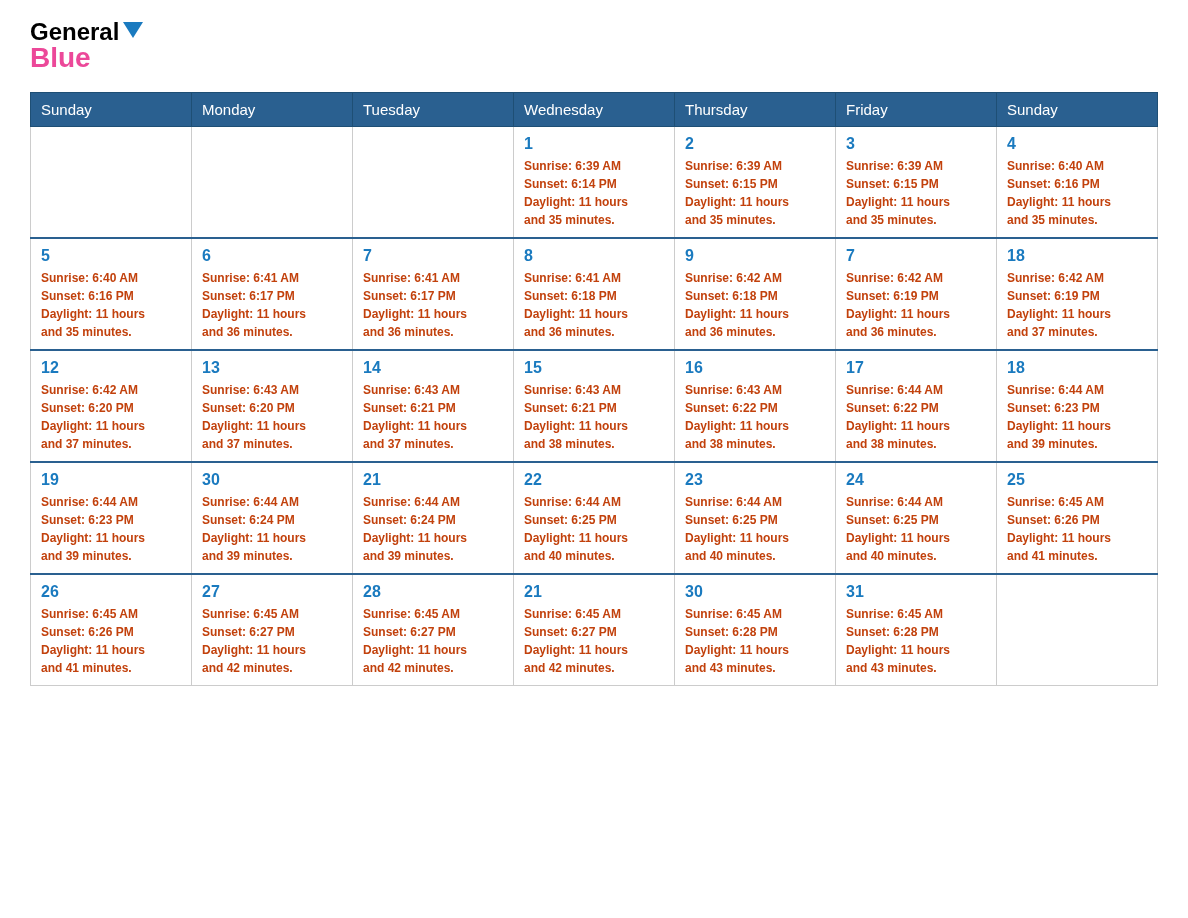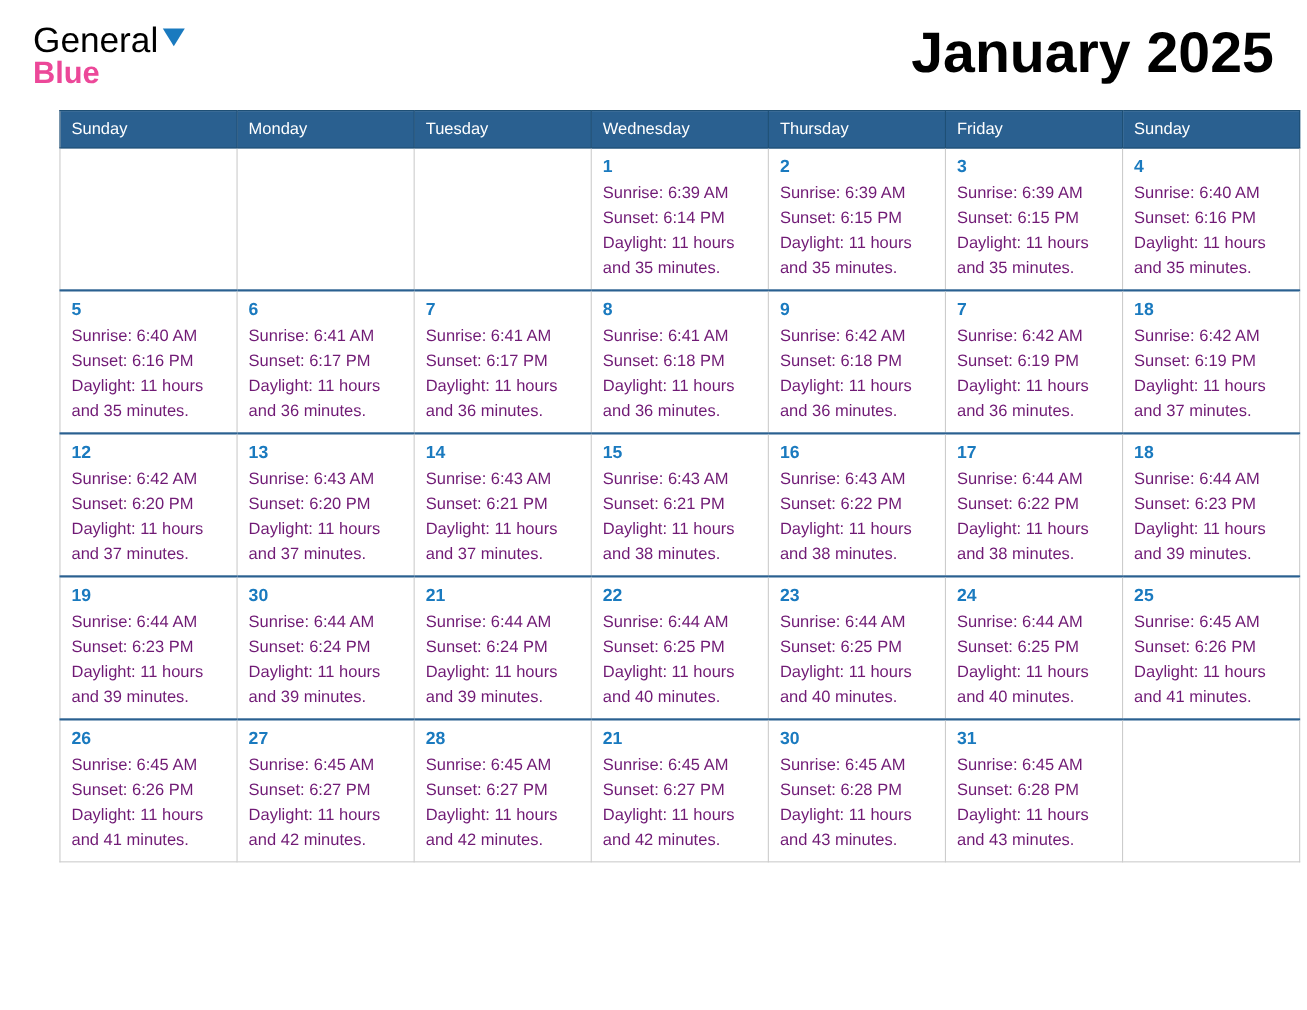--- a/index.html
+++ b/index.html
@@ -15,22 +15,22 @@
       justify-content: space-between;
       align-items: flex-start;
       margin-bottom: 20px;
     }
     .logo {
       display: flex;
       flex-direction: column;
       line-height: 1;
     }
     .logo-text {
-      font-size: 32px;
-      font-weight: normal;
+      font-size: 24px;
+      font-weight: bold;
       color: #000;
     }
     .logo-blue {
       color: #ec4899;
       font-size: 28px;
       font-weight: bold;
     }
     .logo-triangle {
       display: inline-block;
       width: 0;
@@ -54,21 +54,20 @@
     }
     .cal-subtitle {
       font-size: 22px;
       color: #000;
       margin-top: 4px;
     }
     .calendar {
       width: 100%;
       border-collapse: collapse;
       border: 1px solid #ccc;
-      margin-left: 24px;
     }
     .calendar th {
       background-color: #2a6090;
       color: #fff;
       font-size: 15px;
       font-weight: normal;
       padding: 8px 10px;
       text-align: left;
       border: 1px solid #1e4f75;
     }
@@ -80,23 +79,24 @@
       min-height: 100px;
     }
     .day-number {
       font-size: 16px;
       font-weight: bold;
       color: #1a7abf;
       display: block;
       margin-bottom: 4px;
     }
     .day-info {
-      font-size: 15px;
-      color: #701a75;
+      font-size: 12px;
+      color: #c2410c;
       line-height: 1.5;
+      font-weight: bold;
     }
     .empty-cell {
       background: #fff;
     }
     .row-divider td {
       border-top: 2px solid #2a6090;
     }
   </style>
 </head>
 <body>
@@ -105,21 +105,20 @@
   <div class="logo">
     <div style="display:flex; align-items:center; gap:2px;">
       <span class="logo-text">General</span>
       <span class="logo-triangle"></span>
     </div>
     <div>
       <span class="logo-blue">Blue</span>
     </div>
   </div>
   <div class="title-block">
-    <div class="cal-title">January 2025</div>
   </div>
 </div>
 
 <table class="calendar">
   <thead>
     <tr>
     <th>Sunday</th>
         <th>Monday</th>
         <th>Tuesday</th>
         <th>Wednesday</th>

